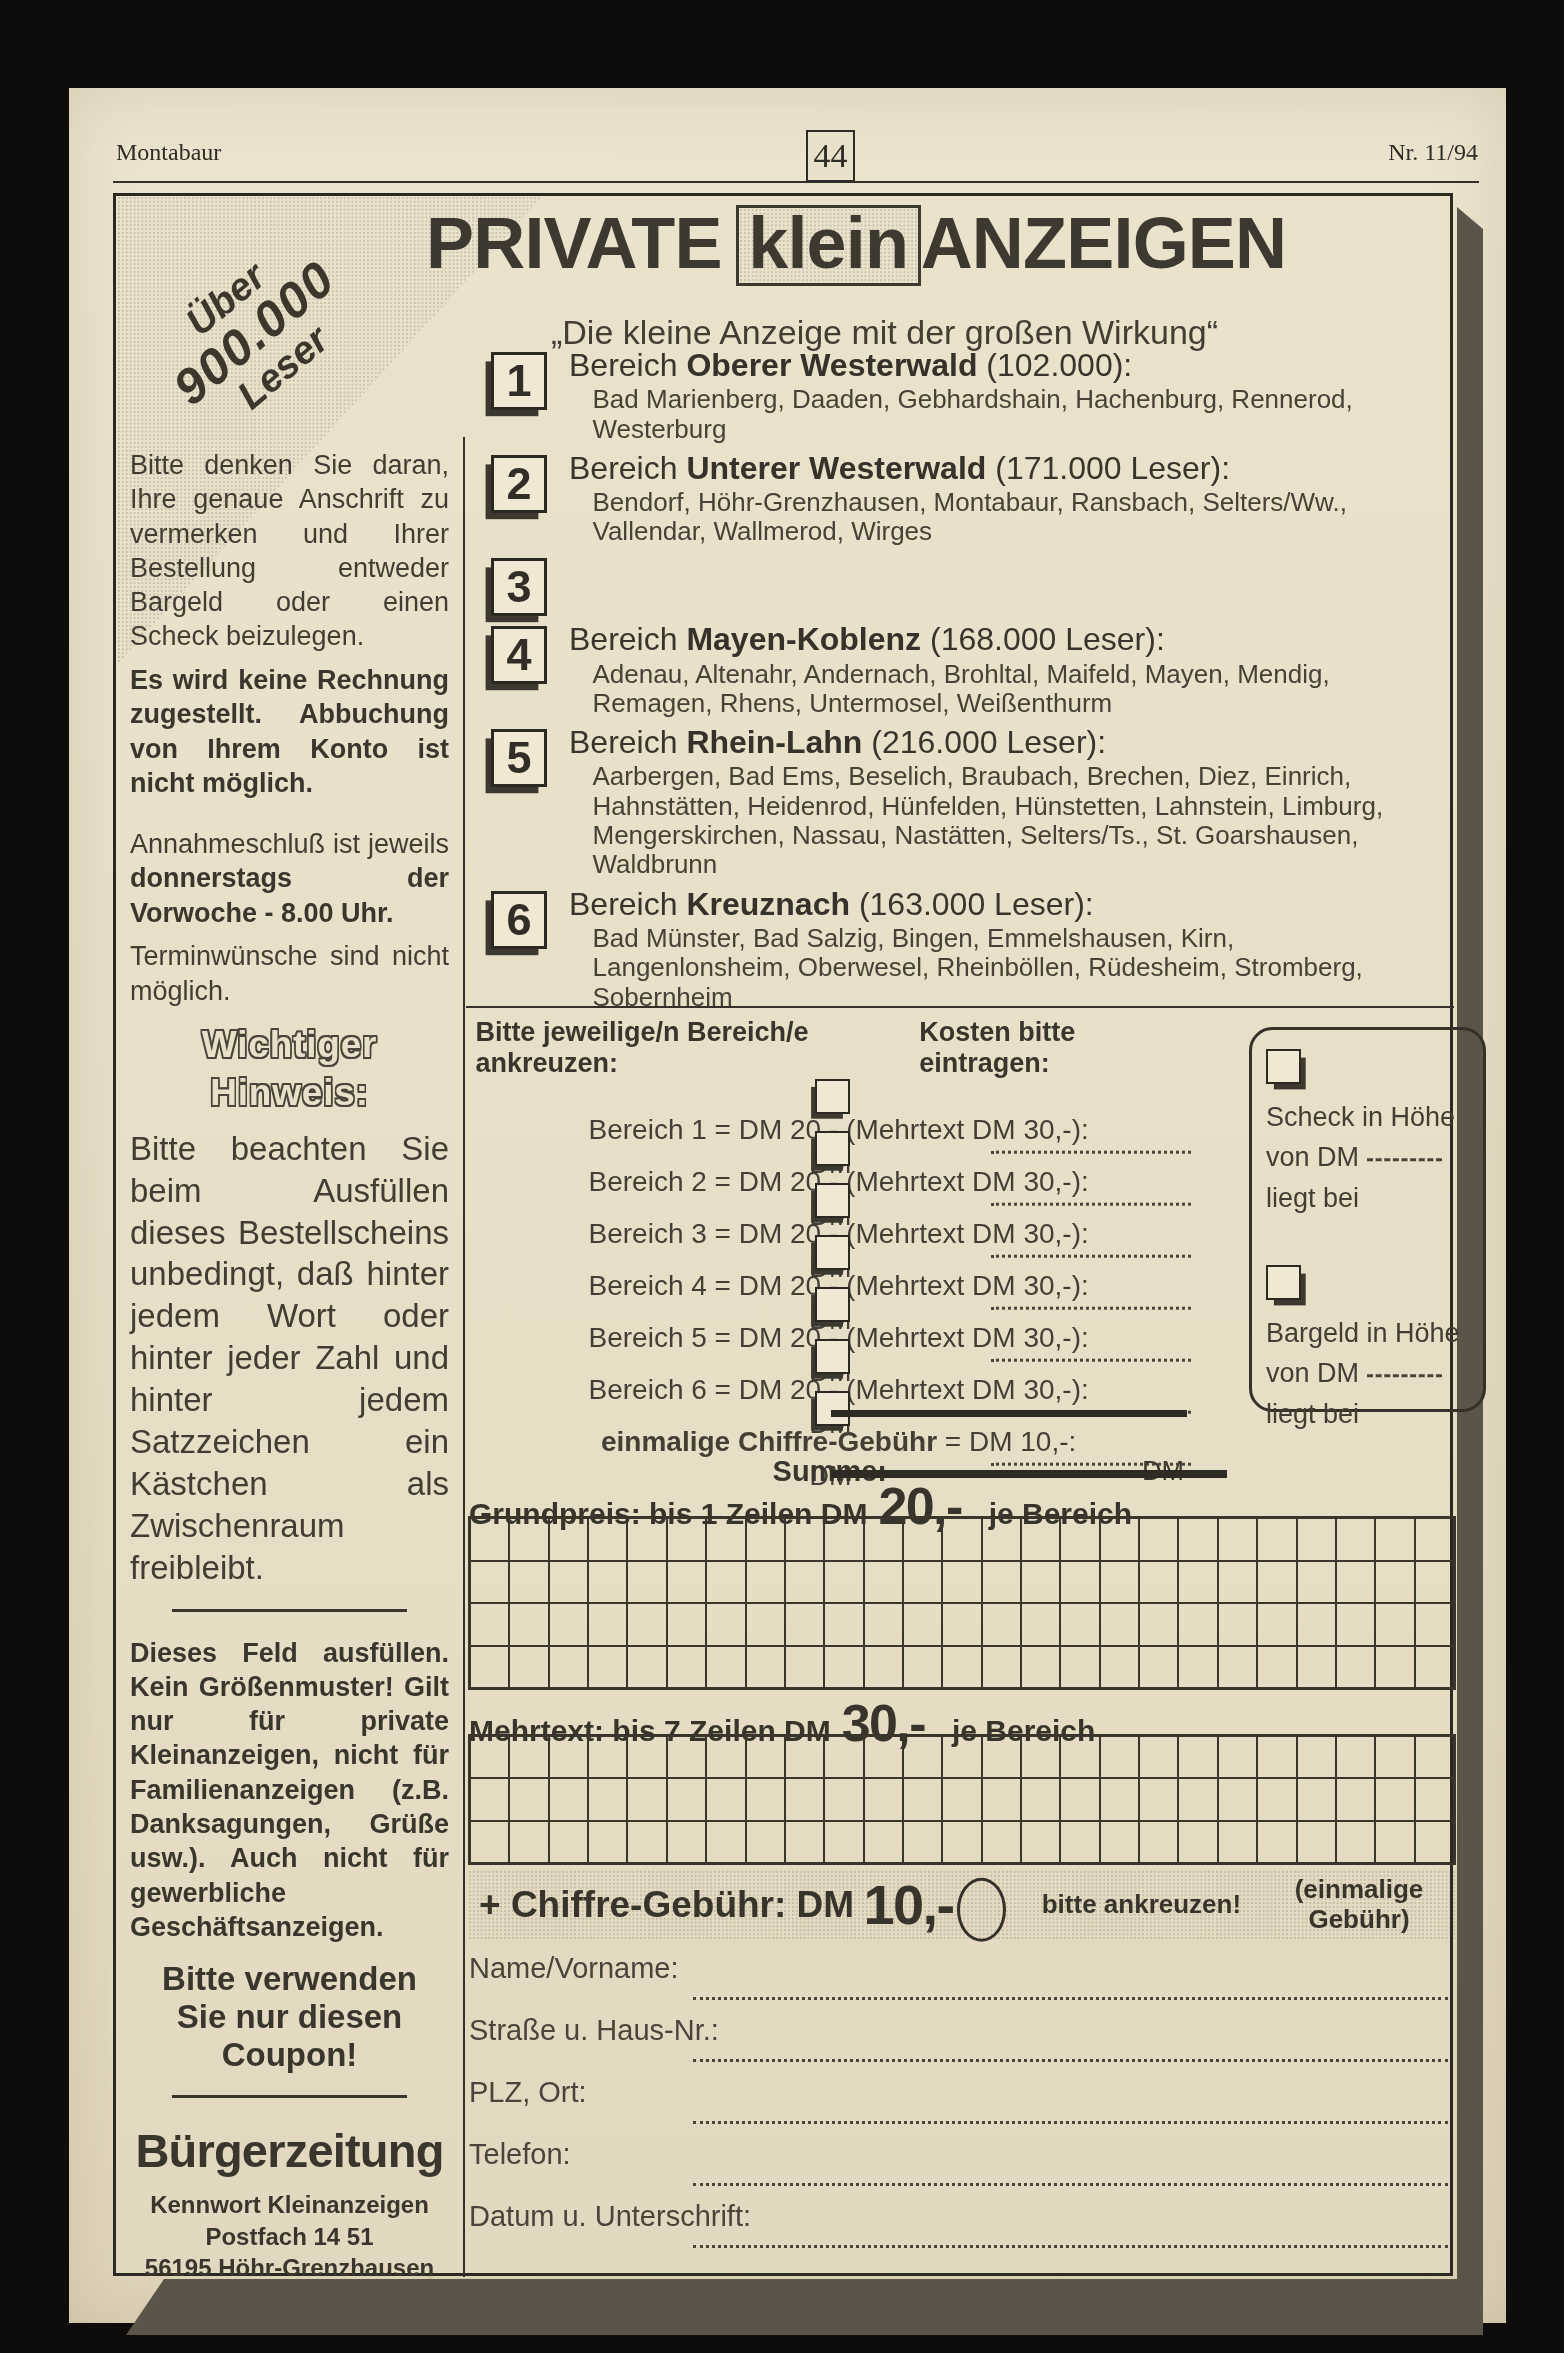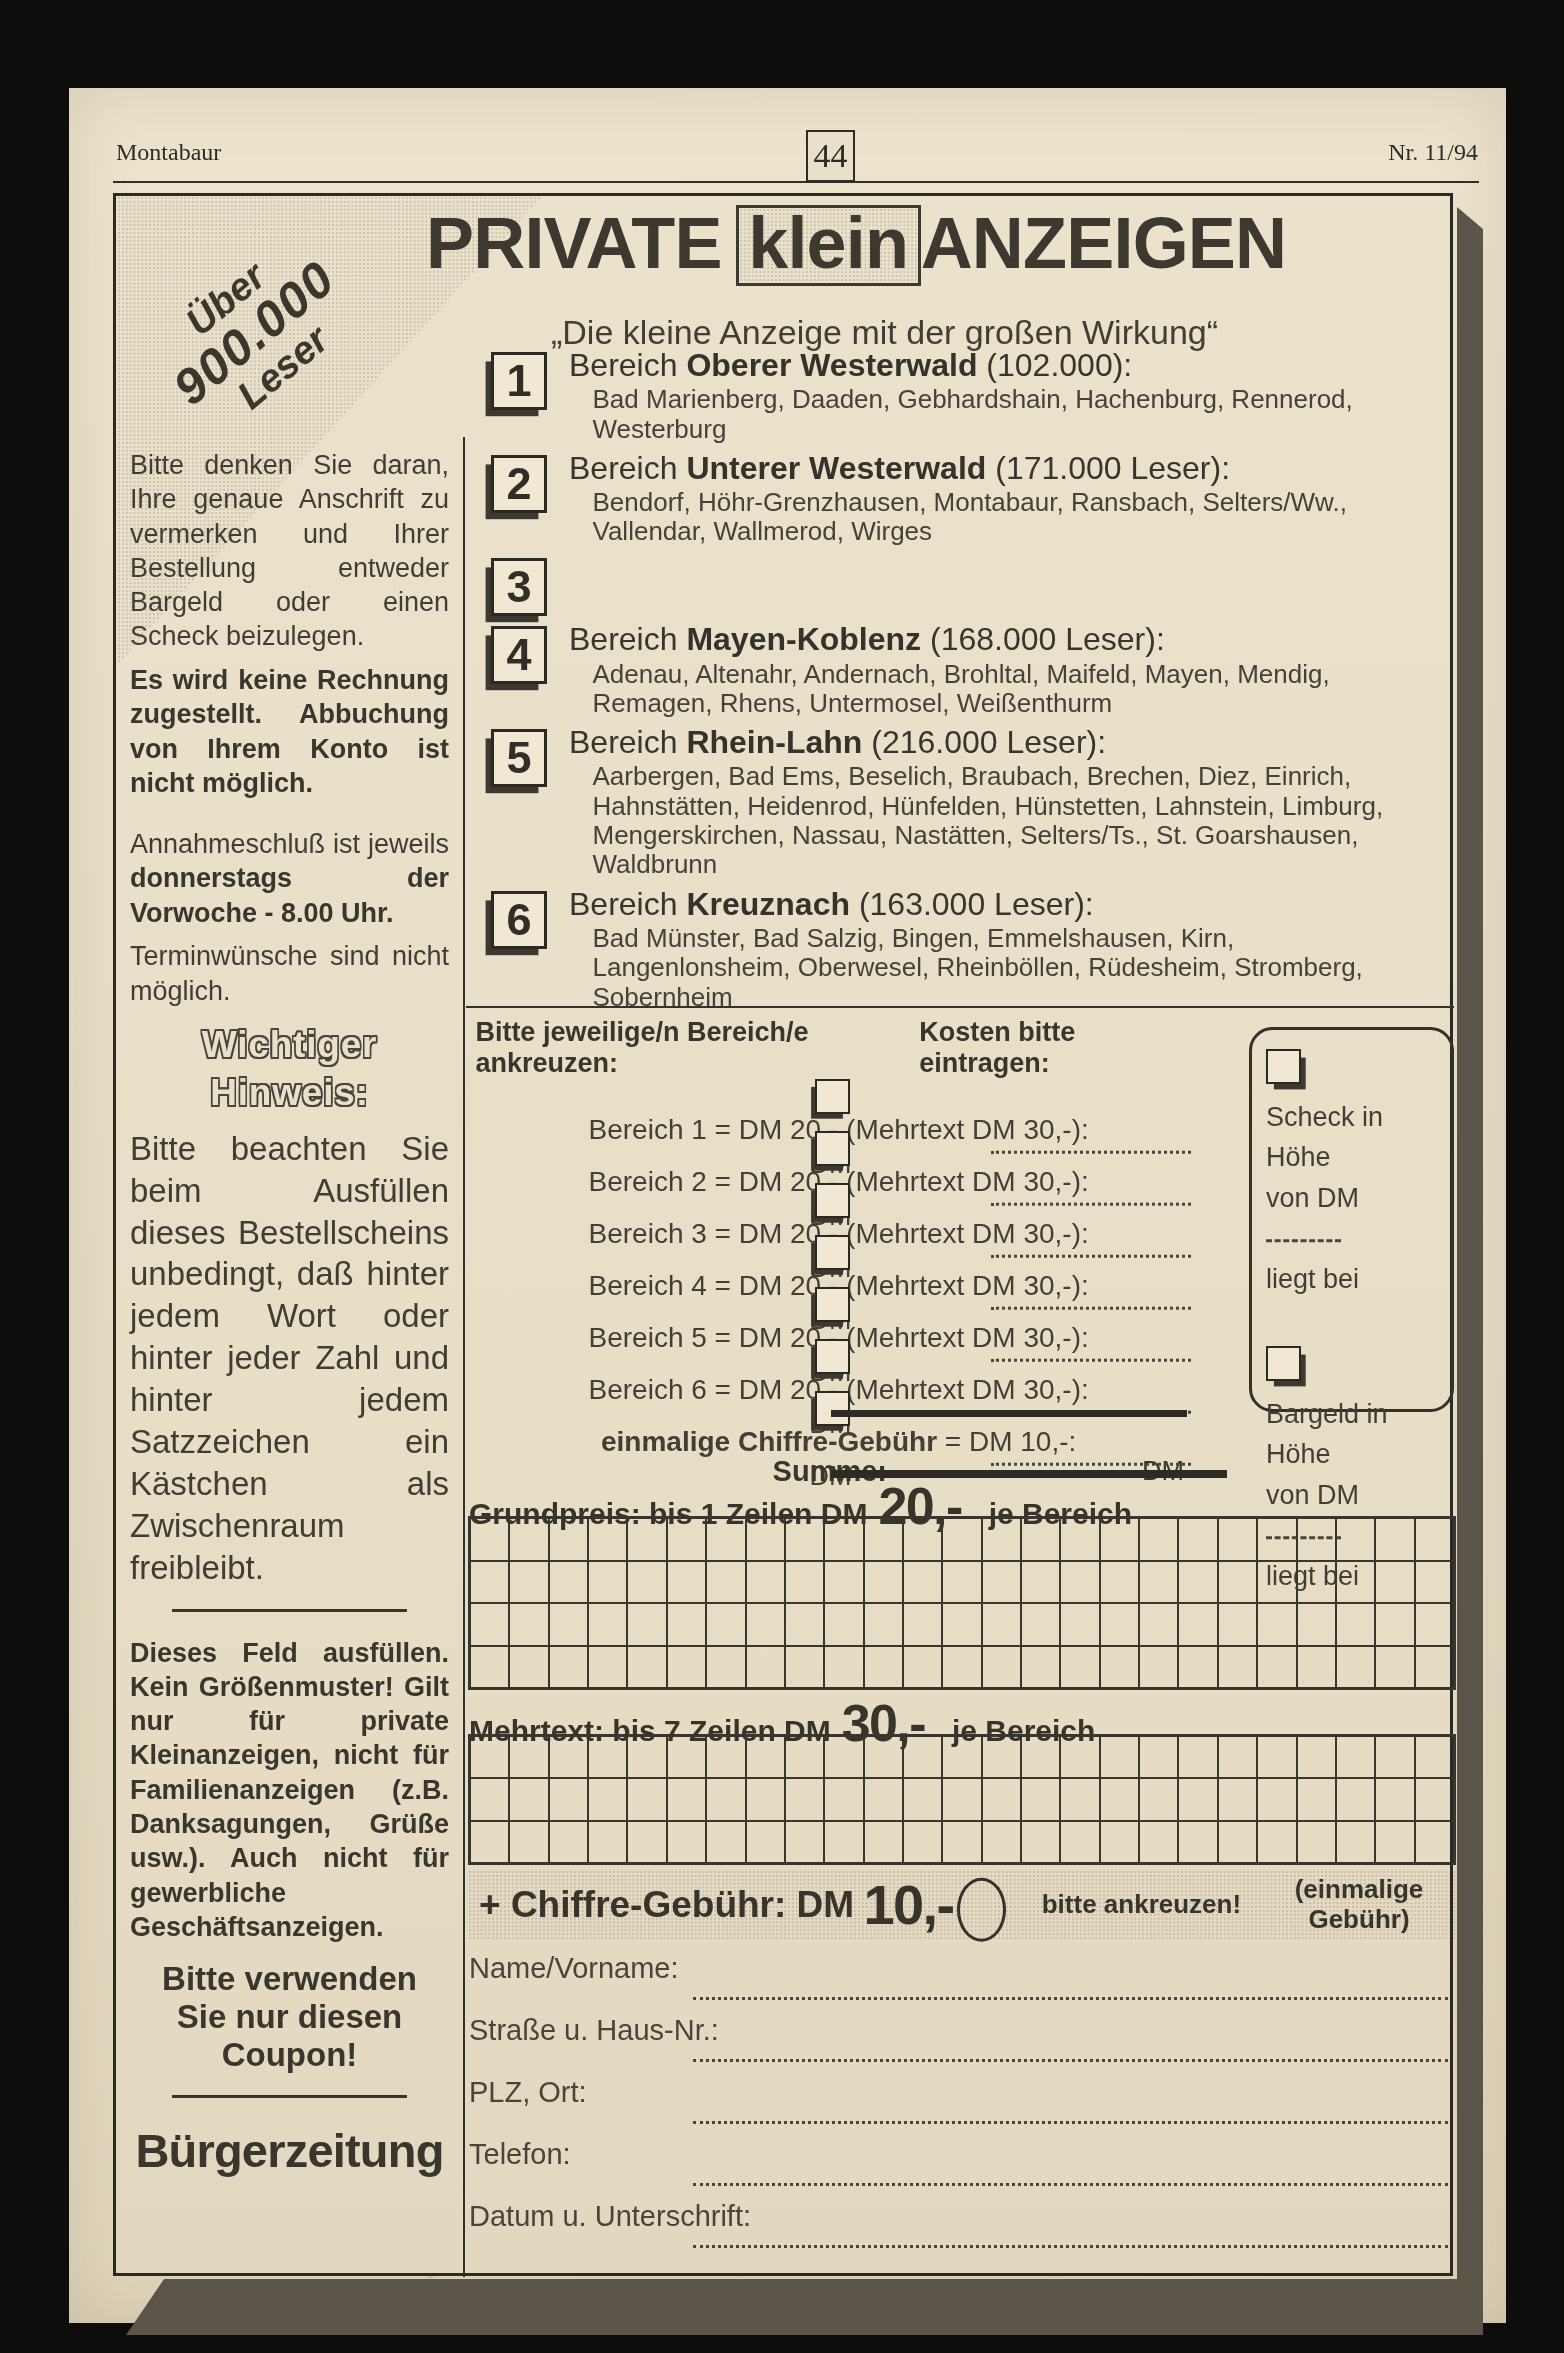--- a/index.html
+++ b/index.html
@@ -85,21 +85,21 @@
   .chk { flex:0 0 auto; width:35px; height:35px; margin-left:7.8px; background:#f0e8d3;
     border:2.3px solid #2c2822; box-shadow:-5.5px 6.3px 0 -1.6px #3e3930; }
   .ofrow .lbl { margin-left:20.3px; white-space:nowrap; }
   .dotfill { margin-left:auto; width:200px; border-bottom:3.5px dotted #4a4439; transform:translateY(4.7px); }
   .dmu { margin-left:11px; width:49px; font-size:27px; }
   .sumrow { height:56px; display:flex; align-items:center; justify-content:flex-end; font-size:29px; }
   .sumrow .slbl { font-weight:bold; margin-right:44px; }
   #sum-bar-top { position:absolute; left:831px; top:1410px; width:356px; height:7px; background:#2e2a24; }
   #sum-bar-bot { position:absolute; left:831px; top:1470px; width:396px; height:7.8px; background:#2e2a24; }
   
-  #paybox { position:absolute; left:1249px; top:1027px; width:205px; height:385px;
+  #paybox { position:absolute; left:1249px; top:1027px; width:237px; height:385px;
     border:3.9px solid #35302a; border-radius:23.5px; padding:19px 14px; font-size:27px; line-height:1.5; color:#433d33; }
   #paybox .chk { margin-left:0; box-shadow:6.3px 7px 0 -1.6px #3e3930; margin-bottom:12.5px; }
   #paybox .gap { height:47px; }
   .dashfill { display:inline-block; width:75px; border-bottom:3.1px dashed #4a4439; transform:translateY(-4.7px); }
   
   .gridhead { position:absolute; left:469px; display:flex; align-items:baseline; font-weight:bold; color:#39342b; }
   .gridhead .gh-pre { font-size:30px; }
   .gridhead .gh-big { font-size:52px; margin-left:11px; letter-spacing:-1.6px; }
   .gridhead .gh-suf { font-size:30px; margin-left:27px; }
   #gp-head { top:1476px; }
@@ -208,20 +208,25 @@
     <p class="p-small">Bitte beachten Sie beim Ausfüllen dieses Bestellscheins unbedingt, daß hinter jedem Wort oder hinter jeder Zahl und hinter jedem Satzzeichen ein Kästchen als Zwischenraum freibleibt.</p>
     <div class="srule"></div>
     <p class="bold">Dieses Feld ausfüllen. Kein Größenmuster! Gilt nur für private Kleinanzeigen, nicht für Familienanzeigen (z.B. Danksagungen, Grüße usw.). Auch nicht für gewerbliche Geschäftsanzeigen.</p>
     <div id="coupon">
       <div>Bitte verwenden</div>
       <div>Sie nur diesen</div>
       <div>Coupon!</div>
     </div>
     <div class="srule"></div>
     <div id="brand">Bürgerzeitung</div>
+    <div id="brand-addr">
+      <div>Kennwort Kleinanzeigen</div>
+      <div>Postfach 14 51</div>
+      <div>56195 Höhr-Grenzhausen</div>
+    </div>
   </div>
 
   <div id="vdivider"></div>
   <div id="form-topline"></div>
 
   <div id="orderform">
     <div id="of-header">
       <span>Bitte jeweilige/n Bereich/e ankreuzen:</span>
       <span>Kosten bitte eintragen:</span>
     </div>

